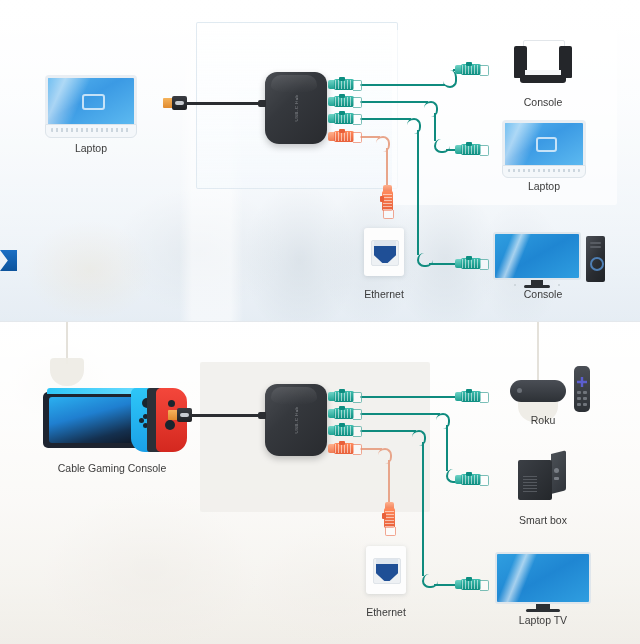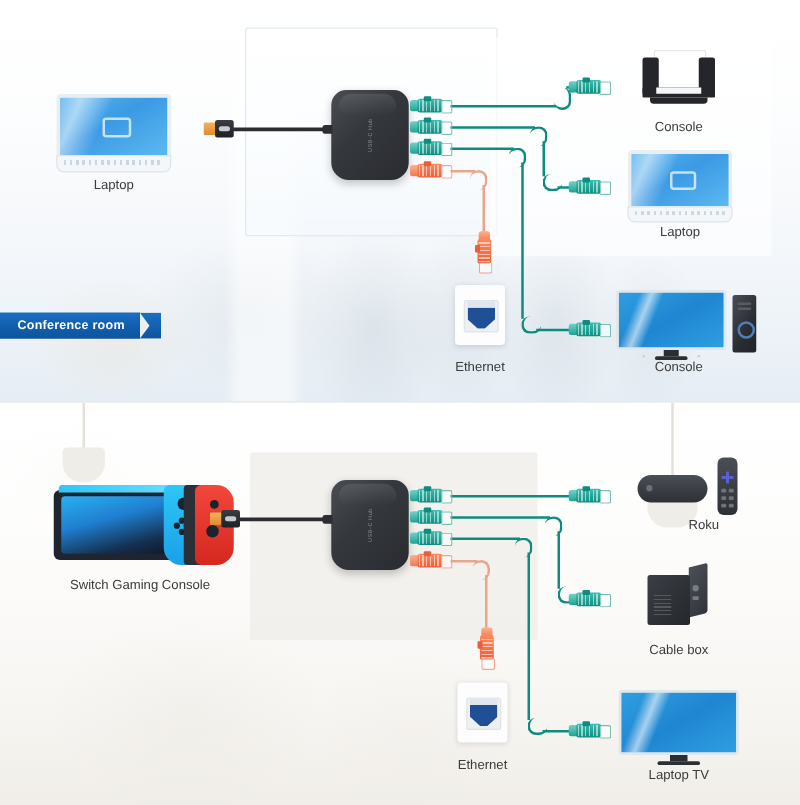--- a/index.html
+++ b/index.html
@@ -469,23 +469,20 @@
         </div>
     </div>
     <div class="tower" style="left:586px;top:236px;">
       <div class="slot"></div>
         <div class="slot2"></div>
         <div class="ring"></div>
     </div>
     <div class="dev-label" style="left:543px;top:288px;">Console</div>
 
     <div class="room-banner" id="banner-conference">
-      <div class="bar">
-          <span>Conference room</span>
-        </div>
       <div class="notch"></div>
     </div>
   </div>
 
   <div class="panel" id="panel-living">
     <div class="panel-bg" id="bg-living"></div>
     <div class="ghost-tv"></div>
     <div class="lamp" style="left:66px;top:0;height:42px;">
         <div class="shade" style="top:36px;"></div>
       </div>
@@ -504,21 +501,21 @@
           <div class="dot" style="left:16px;top:30px;"></div>
           <div class="dot" style="left:12px;top:26px;"></div>
           <div class="dot" style="left:12px;top:35px;"></div>
         </div>
       <div class="joy-mid"></div>
       <div class="joy-r">
           <div class="dot" style="left:12px;top:12px;width:7px;height:7px;"></div>
           <div class="stick" style="left:9px;top:32px;"></div>
         </div>
     </div>
-    <div class="dev-label" style="left:112px;top:140px;">Switch Gaming Console</div>
+    <div class="dev-label" style="left:112px;top:140px;">Cable Gaming Console</div>
 
     <div class="usbc" style="left:168px;top:86px;">
       <div class="gold"></div>
         <div class="shell"></div>
     </div>
     <div class="wire h usbwire" style="left:191px;top:92px;width:76px;height:2.5px;"></div>
 
     <div class="hub" style="left:265px;top:62px;">
       <div class="side-stub"></div>
       <div class="brand">USB-C Hub</div>
@@ -612,31 +609,31 @@
       </div>
     <div class="roku-remote" style="left:574px;top:44px;">
       <div class="pad"></div>
       <div class="btn" style="left:3px;top:25px;"></div>
         <div class="btn" style="left:9px;top:25px;"></div>
       <div class="btn" style="left:3px;top:31px;"></div>
         <div class="btn" style="left:9px;top:31px;"></div>
       <div class="btn" style="left:3px;top:37px;"></div>
         <div class="btn" style="left:9px;top:37px;"></div>
     </div>
-    <div class="dev-label" style="left:543px;top:92px;margin-left:20px;">Roku</div>
+    <div class="dev-label" style="left:543px;top:92px;">Roku</div>
 
     <div class="cablebox" style="left:518px;top:132px;">
       <div class="side"></div>
         <div class="front">
           <div class="vent"></div>
         </div>
       <div class="b1"></div>
         <div class="b2"></div>
     </div>
-    <div class="dev-label" style="left:543px;top:192px;">Cable box</div>
+    <div class="dev-label" style="left:543px;top:192px;">Smart box</div>
 
     <div class="monitor" style="left:495px;top:230px;width:96px;">
       <div class="screen" style="height:48px;"></div>
       <div class="neck" style="width:14px;height:5px;"></div>
       <div class="foot" style="width:34px;height:3px;"></div>
     </div>
     <div class="dev-label" style="left:543px;top:292px;">Laptop TV</div>
 
   </div>
 

